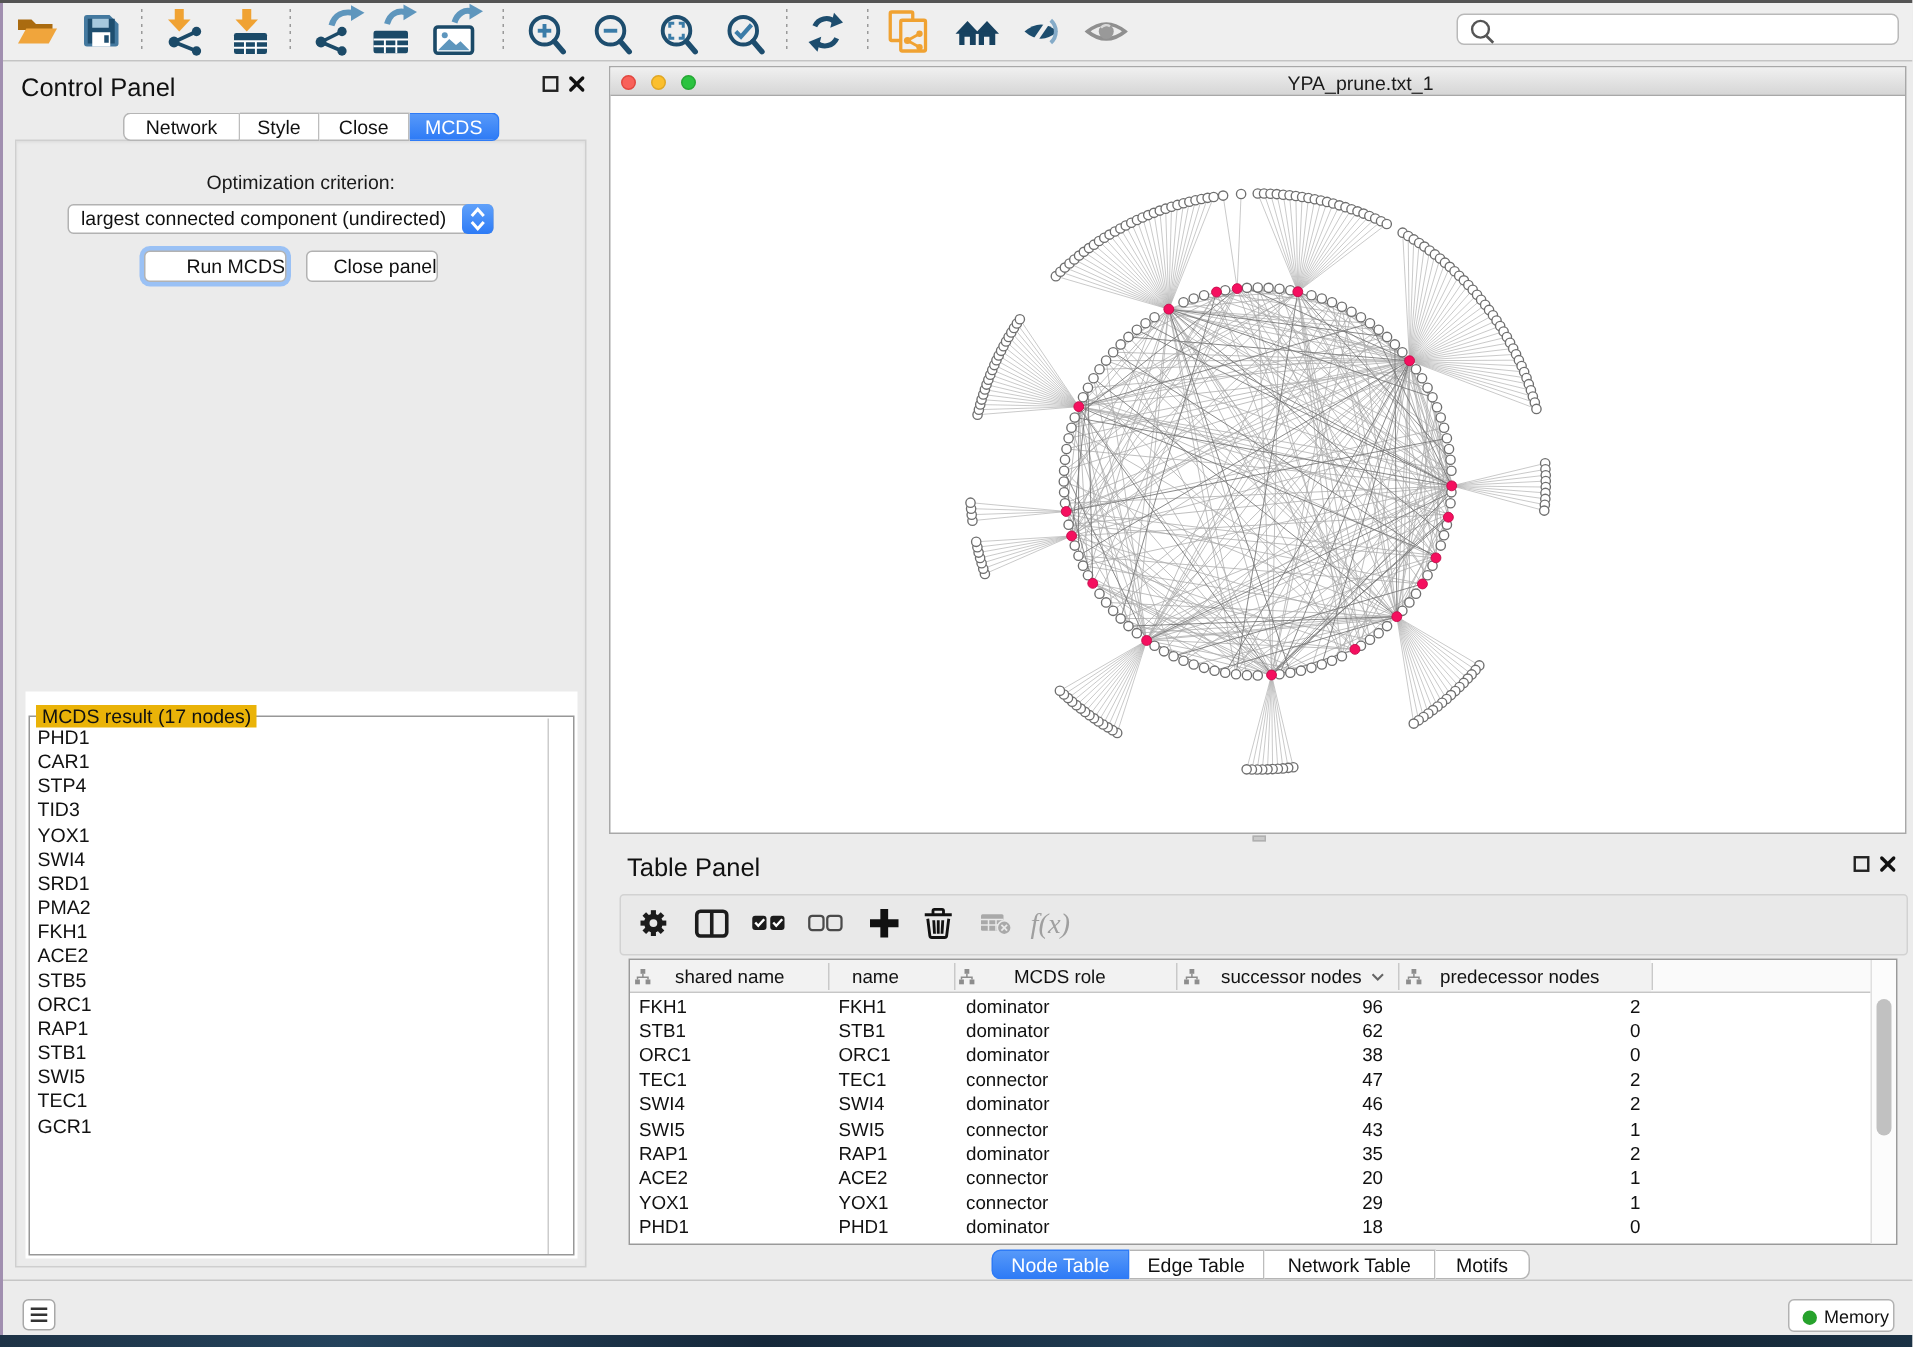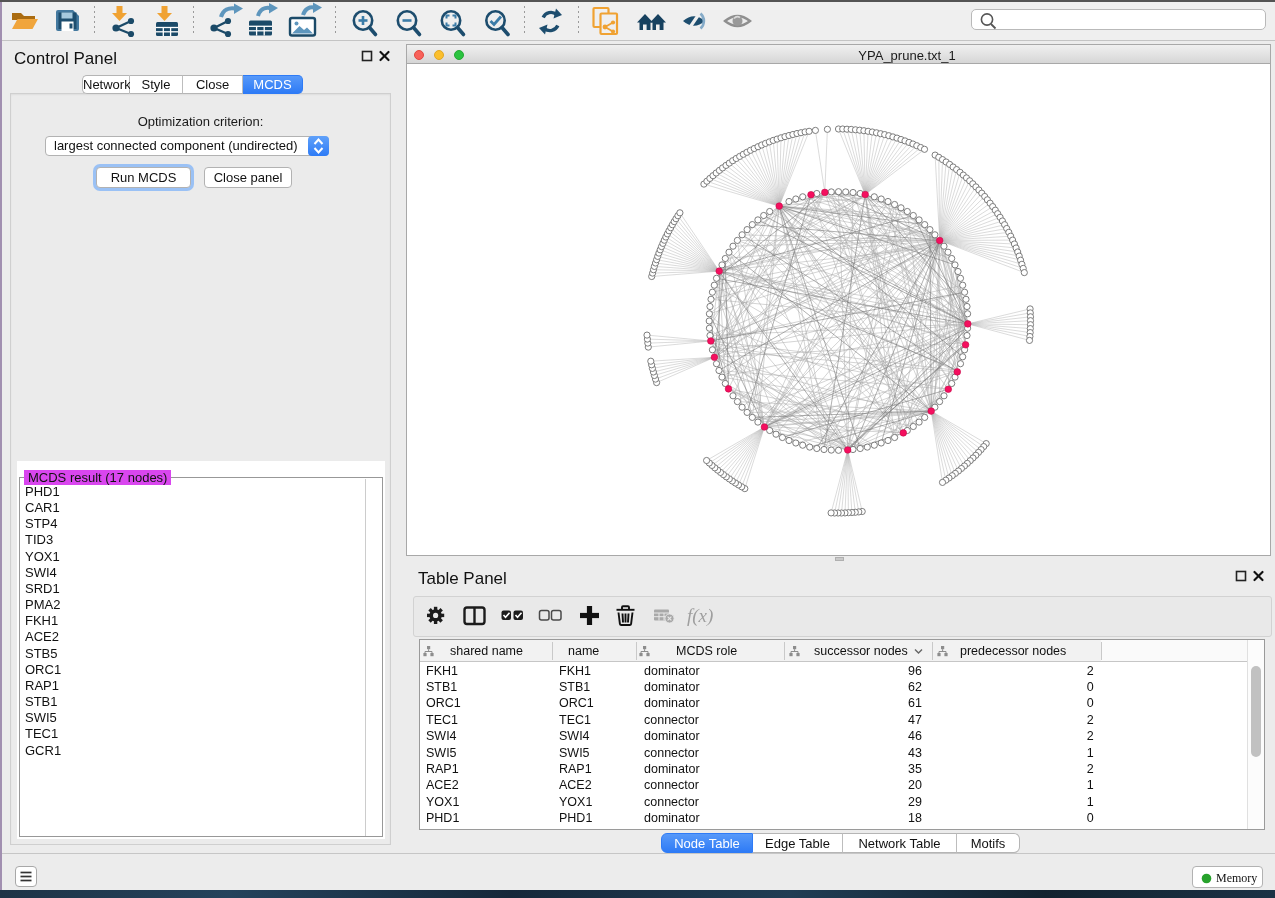--- a/index.html
+++ b/index.html
@@ -24,24 +24,24 @@
   background:#fff; border-top:1px solid #b5b5b5; border-bottom:1px solid #b5b5b5; border-right:1px solid #bdbdbd; }
 .tab.first { border-left:1px solid #b5b5b5; border-radius:5px 0 0 5px; }
 .tab.last { border-radius:0 5px 5px 0; border-right:1px solid #b5b5b5; }
 .tab.sel { background:linear-gradient(#5799f9,#2e7bf6); color:#fff; border-color:#2e7bf6; }
 .optlabel { left:10px; top:114px; width:381px; text-align:center; font-size:13px; color:#1a1a1a; }
 .selectbox { left:45px; top:136px; width:284px; height:20px; background:#fff;
   border:1px solid #b2b2b2; border-radius:4px; font-size:13px; color:#111; line-height:18px; }
 .selspin { position:absolute; right:-1px; top:-1px; width:21px; height:20px; border-radius:4px;
   background:linear-gradient(#60a1fa,#2d7bf6); }
 .btn { position:absolute; height:21px; background:#fff; border:1px solid #b2b2b2; border-radius:4px;
-  font-size:13px; color:#111; text-align:center; line-height:19px; }
+  font-size:13px; color:#111; text-align:right; line-height:19px; }
 .focusring { box-shadow:0 0 0 3px rgba(110,170,250,0.65); }
 .groupbox { left:19px; top:477px; width:364px; height:360px; background:#fff; border:1px solid #989898; }
-.grouplabel { position:absolute; left:4px; top:-8px; background:#d946ef; padding:0 4px;
+.grouplabel { position:absolute; left:4px; top:-8px; background:#eab308; padding:0 4px;
   font-size:13px; color:#111; }
 .mcdslist { position:absolute; left:2px; top:1px; width:342px; height:356px; overflow:hidden;
   font-size:13px; color:#111; line-height:16.15px; padding:5px 0 0 3px; }
 .listsb { position:absolute; right:16px; top:1px; width:1px; height:357px; background:#cccccc; }
 
 .netwin { left:406px; top:44px; width:865px; height:512px; background:#fff; border:1px solid #a8a8a8; }
 .titlebar { position:absolute; left:0; top:0; width:100%; height:19px;
   background:linear-gradient(#f0f0f0,#d6d6d6); border-bottom:1px solid #a8a8a8; }
 .tl { position:absolute; top:4.5px; width:10px; height:10px; border-radius:50%; }
 .nettitle { position:absolute; top:3px; left:380px; width:240px; text-align:center;
@@ -59,21 +59,21 @@
   border-left:1px solid #e0e0e0; }
 .vsb-thumb { position:absolute; left:3px; top:26px; width:10px; height:91px; background:#c1c1c1; border-radius:5px; }
 .btabs { position:absolute; top:833px; left:661px; height:20px; display:flex; }
 .btab { height:20px; line-height:19px; font-size:13px; color:#111; text-align:center; background:#fff;
   border-top:1px solid #b5b5b5; border-bottom:1px solid #b5b5b5; border-right:1px solid #bdbdbd; }
 .btab.first { border-left:1px solid #b5b5b5; border-radius:6px 0 0 6px; }
 .btab.last { border-radius:0 6px 6px 0; border-right:1px solid #b5b5b5; }
 .btab.sel { background:linear-gradient(#5799f9,#2e7bf6); color:#fff; border-color:#2e7bf6; }
 .statusbar { left:2px; top:853px; width:1273px; height:37px; background:#ececec; border-top:1px solid #c6c6c6; }
 .membtn { position:absolute; left:1192px; top:866px; width:71px; height:22px; background:#fff;
-  border:1px solid #b2b2b2; border-radius:4px; font-size:12px; color:#111;font-family:Liberation Serif, serif; }
+  border:1px solid #b2b2b2; border-radius:4px; font-size:12px; color:#111; }
 .hambtn { position:absolute; left:15px; top:866px; width:22px; height:21px; background:#fff;
   border:1px solid #a8a8a8; border-radius:4px; }
 </style>
 </head>
 <body>
 <div class="abs topstrip"></div>
 <div class="abs toolbar">
 
 </div>
 <div class="abs leftstrip"></div>
@@ -203,21 +203,21 @@
 <div class="abs panel-title" style="left:14px;top:49px">Control Panel</div>
 <svg class="abs" style="left:360px;top:50px" width="32" height="12" xmlns="http://www.w3.org/2000/svg">
   <rect x="2.5" y="1.5" width="9" height="9" fill="none" stroke="#222" stroke-width="1.6"></rect>
   <g stroke="#111" stroke-width="2.2" stroke-linecap="round">
     <line x1="20.5" y1="2" x2="28.5" y2="10"></line>
       <line x1="28.5" y1="2" x2="20.5" y2="10"></line>
   </g>
 </svg>
 <div class="abs cp-inner"></div>
 <div class="tabs">
-  <div class="tab first" style="width:48px">Network</div>
+  <div class="tab first" style="width:78px">Network</div>
   <div class="tab" style="width:53px">Style</div>
   <div class="tab" style="width:60px">Close</div>
   <div class="tab last sel" style="width:60px">MCDS</div>
 </div>
 <div class="abs optlabel">Optimization criterion:</div>
 <div class="abs selectbox"><span style="padding-left:8px">largest connected component (undirected)</span>
   <div class="selspin">
     <svg width="21" height="20" xmlns="http://www.w3.org/2000/svg">
       <path d="M6.5,8 L10.5,3.5 L14.5,8" fill="none" stroke="#fff" stroke-width="2"></path>
       <path d="M6.5,12 L10.5,16.5 L14.5,12" fill="none" stroke="#fff" stroke-width="2"></path>
@@ -1123,21 +1123,21 @@
 <div class="cell num" style="left:402px;top:23.5px;width:100px">96</div>
 <div class="cell num" style="left:573.6px;top:23.5px;width:100px">2</div>
 <div class="cell" style="left:6px;top:39.9px">STB1</div>
 <div class="cell" style="left:139px;top:39.9px">STB1</div>
 <div class="cell" style="left:224px;top:39.9px">dominator</div>
 <div class="cell num" style="left:402px;top:39.9px;width:100px">62</div>
 <div class="cell num" style="left:573.6px;top:39.9px;width:100px">0</div>
 <div class="cell" style="left:6px;top:56.3px">ORC1</div>
 <div class="cell" style="left:139px;top:56.3px">ORC1</div>
 <div class="cell" style="left:224px;top:56.3px">dominator</div>
-<div class="cell num" style="left:402px;top:56.3px;width:100px">61</div>
+<div class="cell num" style="left:402px;top:56.3px;width:100px">38</div>
 <div class="cell num" style="left:573.6px;top:56.3px;width:100px">0</div>
 <div class="cell" style="left:6px;top:72.7px">TEC1</div>
 <div class="cell" style="left:139px;top:72.7px">TEC1</div>
 <div class="cell" style="left:224px;top:72.7px">connector</div>
 <div class="cell num" style="left:402px;top:72.7px;width:100px">47</div>
 <div class="cell num" style="left:573.6px;top:72.7px;width:100px">2</div>
 <div class="cell" style="left:6px;top:89.1px">SWI4</div>
 <div class="cell" style="left:139px;top:89.1px">SWI4</div>
 <div class="cell" style="left:224px;top:89.1px">dominator</div>
 <div class="cell num" style="left:402px;top:89.1px;width:100px">46</div>

